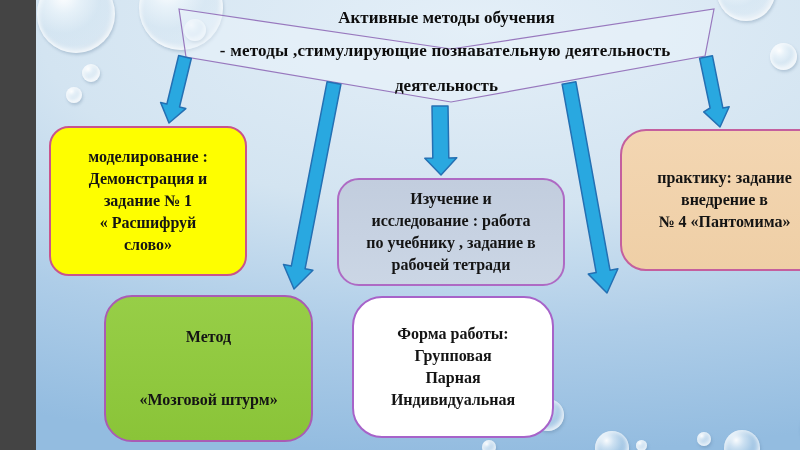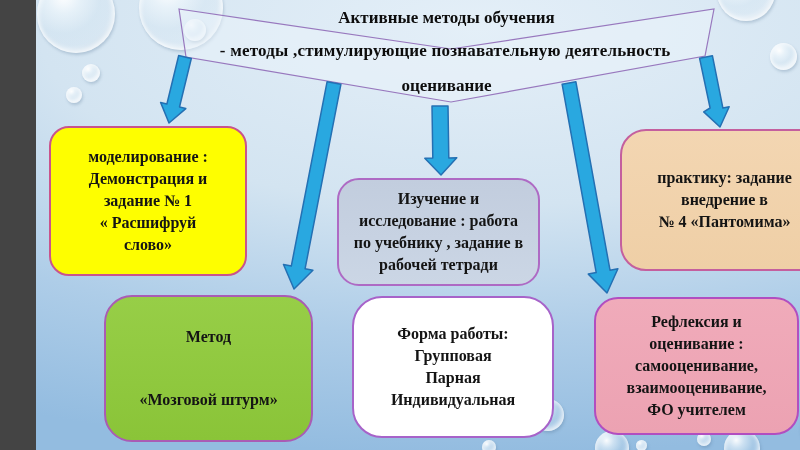--- a/index.html
+++ b/index.html
@@ -29,21 +29,21 @@
   .banner-text .t3{position:absolute;left:0;top:76px;width:100%;}
   .dbox{
     position:absolute;display:flex;flex-direction:column;justify-content:center;
     align-items:center;text-align:center;font-weight:bold;color:#141414;
     font-size:16px;line-height:22px;box-sizing:border-box;padding:6px 8px;
   }
   .box-yellow{left:13px;top:126px;width:198px;height:150px;border-radius:20px;
     background:#FEFE00;border:2.5px solid #C9548C;}
   .box-green{left:68px;top:295px;width:209px;height:147px;border-radius:28px;
     background:linear-gradient(180deg,#97CE47,#8AC438);border:2px solid #A95CB4;gap:41px;}
-  .box-study{left:301px;top:178px;width:203px;height:108px;border-radius:22px;
+  .box-study{left:301px;top:178px;width:228px;height:108px;border-radius:22px;
     background:linear-gradient(180deg,#C2CDDE,#CBD6E5);border:2px solid #AE6AC4;}
   .box-white{left:316px;top:296px;width:202px;height:142px;border-radius:30px;
     background:#FFFFFF;border:2.5px solid #A763C9;}
   .box-tan{left:584px;top:129px;width:209px;height:142px;border-radius:26px;
     background:linear-gradient(180deg,#F3D6B2,#EFCFA6);border:2px solid #C45F9E;}
   .box-pink{left:558px;top:297px;width:205px;height:138px;border-radius:24px;
     background:linear-gradient(180deg,#F0ABBA,#ECA2B2);border:2.5px solid #B14EC0;}
 </style>
 </head>
 <body>
@@ -73,21 +73,21 @@
       <polygon points="291.1,81.7 304.9,84.3 269.1,268.7 276.9,270.3 258,289 247.5,264.5 255.3,266.1"></polygon>
       <polygon points="396,106.1 412,105.9 412.8,157.9 420.8,157.8 405,175 388.8,158.2 396.8,158.1"></polygon>
       <polygon points="526.1,84.2 539.9,81.8 574.0,270.2 581.9,268.7 571,293 552.3,274.1 560.2,272.6"></polygon>
       <polygon points="663.6,58.3 676.4,55.7 686.9,108.1 693.2,106.8 684,127 667.7,111.9 674.1,108.0"></polygon>
     </g>
   </svg>
 
   <div class="banner-text">
     <div class="t1">Активные методы обучения</div>
     <div class="t2">- методы ,стимулирующие познавательную деятельность</div>
-    <div class="t3">оценивание</div>
+    <div class="t3">деятельность</div>
   </div>
 
   <div class="dbox box-yellow">
     <div>моделирование :</div>
     <div>Демонстрация и</div>
     <div>задание № 1</div>
     <div>« Расшифруй</div>
     <div>слово»</div>
   </div>
 
@@ -109,21 +109,14 @@
     <div>Парная</div>
     <div>Индивидуальная</div>
   </div>
 
   <div class="dbox box-tan">
     <div>практику: задание</div>
     <div>внедрение в</div>
     <div>№ 4 «Пантомима»</div>
   </div>
 
-  <div class="dbox box-pink">
-    <div>Рефлексия и</div>
-    <div>оценивание :</div>
-    <div>самооценивание,</div>
-    <div>взаимооценивание,</div>
-    <div>ФО учителем</div>
-  </div>
 
 </div>
 
 </body></html>

